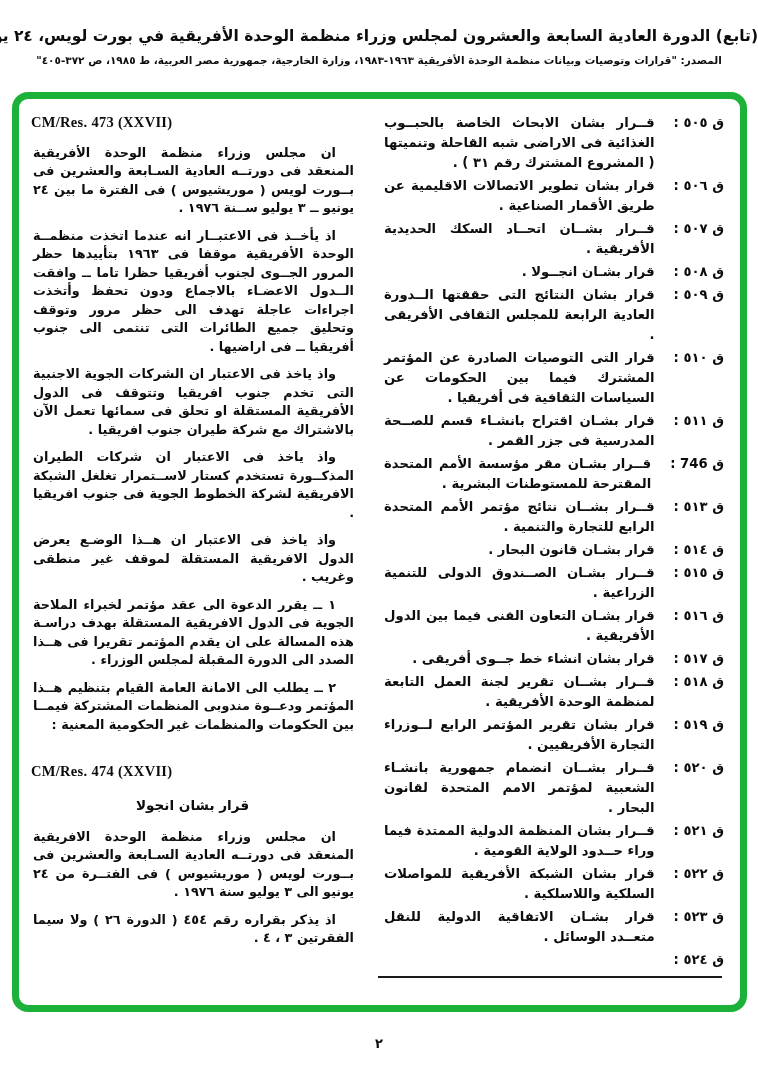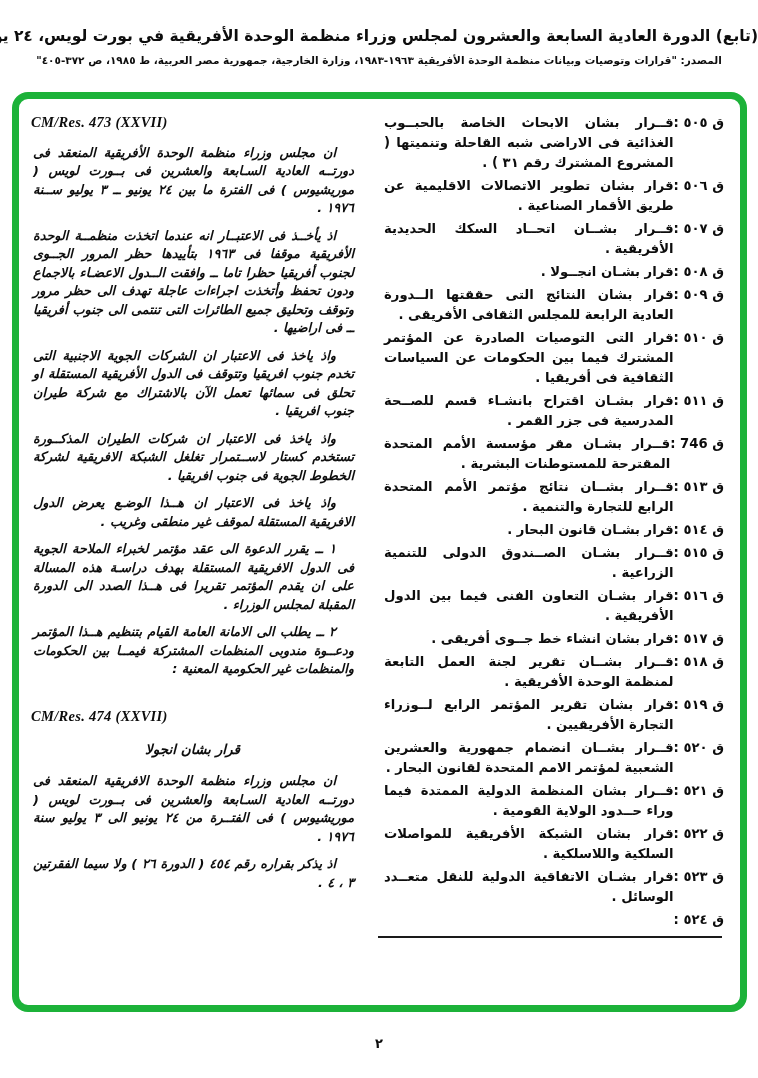--- a/index.html
+++ b/index.html
@@ -25,29 +25,29 @@
     display:flex;direction:rtl;gap:14px;
     padding:14px 16px 8px 12px;overflow:hidden;
   }
   
   .toc-col{width:356px;flex:0 0 auto;direction:rtl;}
   .toc-item{
     display:flex;direction:rtl;
     font-size:13.2px;font-weight:bold;line-height:20px;
     margin-bottom:3px;
   }
-  .toc-label{white-space:nowrap;margin-left:0;}
+  .toc-label{white-space:nowrap;margin-left:19px;}
   .toc-text{flex:1;text-align:justify;margin-left:16px;}
   .toc-rule{
     border:none;border-top:2px solid #1a1a1a;
     margin:6px 2px 0 10px;height:0;
   }
   
   .text-col{flex:1;direction:rtl;font-size:12.8px;line-height:18.5px;font-weight:bold;}
-  .res-section{margin-bottom:28px;font-style:italic;}
+  .res-section{margin-bottom:28px;}
   .res-code{
     direction:ltr;text-align:left;
     font-family:"Liberation Serif", serif;font-size:14.5px;font-weight:bold;
     margin:0 6px 12px 0;letter-spacing:.3px;
   }
   .res-headings{text-align:center;margin-bottom:10px;}
   .res-heading{font-size:13.6px;font-weight:bold;line-height:25px;}
   .res-para{
     margin:0 0 9px 2px;text-align:justify;text-indent:18px;
   }
@@ -139,21 +139,21 @@
     <div class="toc-text">قــرار بشــان تقرير لجنة العمل التابعة لمنظمة الوحدة الأفريقية .</div>
   </div>
 
   <div class="toc-item">
     <span class="toc-label">ق ٥١٩ :</span>
     <div class="toc-text">قرار بشان تقرير المؤتمر الرابع لــوزراء التجارة الأفريقيين .</div>
   </div>
 
   <div class="toc-item">
     <span class="toc-label">ق ٥٢٠ :</span>
-    <div class="toc-text">قــرار بشــان انضمام جمهورية والعشرين الشعبية لمؤتمر الامم المتحدة لقانون البحار .</div>
+    <div class="toc-text">قــرار بشــان انضمام جمهورية بانشـاء الشعبية لمؤتمر الامم المتحدة لقانون البحار .</div>
   </div>
 
   <div class="toc-item">
     <span class="toc-label">ق ٥٢١ :</span>
     <div class="toc-text">قــرار بشان المنظمة الدولية الممتدة فيما وراء حــدود الولاية القومية .</div>
   </div>
 
   <div class="toc-item">
     <span class="toc-label">ق ٥٢٢ :</span>
     <div class="toc-text">قرار بشان الشبكة الأفريقية للمواصلات السلكية واللاسلكية .</div>

